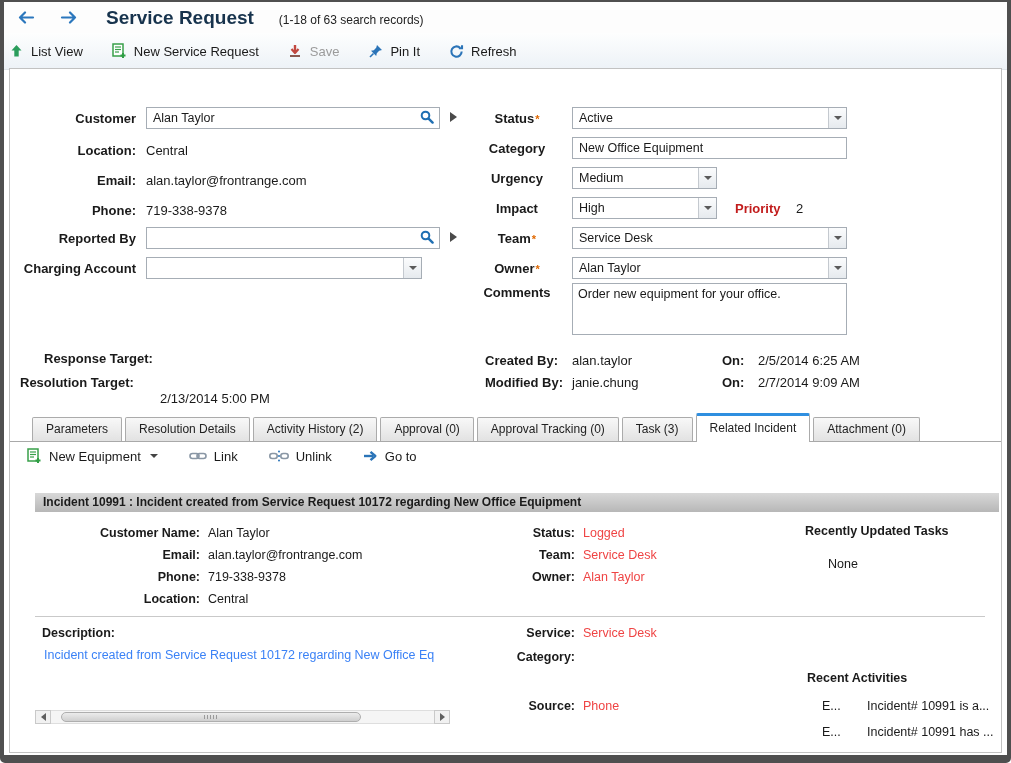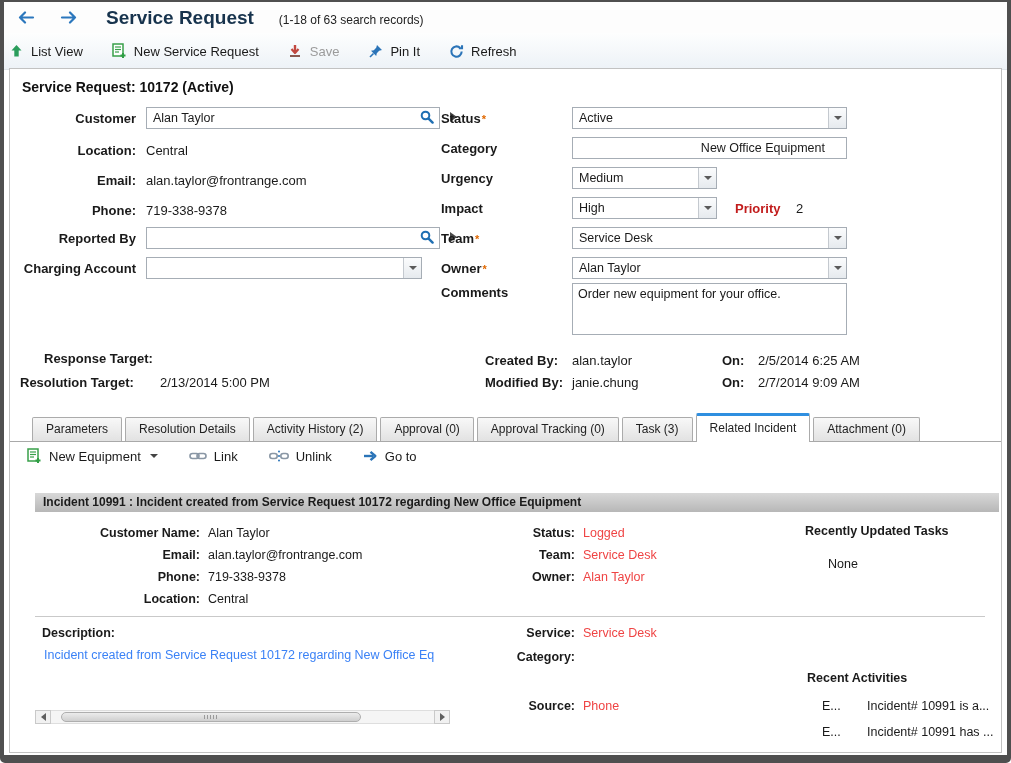--- a/index.html
+++ b/index.html
@@ -12,24 +12,24 @@
   .reccount{font-size:12px;color:#222;padding-top:4px;}
   
   .appbar{height:36px;display:flex;align-items:center;gap:28px;padding-left:4px;background:linear-gradient(#fdfefe,#edf2f7);border-bottom:1px solid #dfe5ea;}
   .titem{display:flex;align-items:center;gap:6px;font-size:13px;color:#1a1a1a;cursor:pointer;}
   .titem.disabled{color:#9b9b9b;cursor:default;}
   .icn{display:inline-flex;width:17px;height:17px;align-items:center;justify-content:center;}
   
   #panel{position:absolute;left:5px;right:5px;top:66px;bottom:2px;border:1px solid #c2c2c2;background:#fff;overflow:hidden;}
   .formtitle{position:absolute;left:12px;top:10px;font-size:14px;font-weight:bold;color:#111;}
   .lblL{position:absolute;left:0;width:126px;text-align:right;font-weight:bold;font-size:13px;color:#1a1a1a;line-height:20px;}
-  .lblR{position:absolute;left:431px;width:128px;text-align:left;font-weight:bold;font-size:13px;color:#1a1a1a;line-height:20px;}
+  .lblR{position:absolute;left:443px;width:128px;text-align:center;font-weight:bold;font-size:13px;color:#1a1a1a;line-height:20px;}
   .val{position:absolute;font-size:13px;line-height:20px;color:#1a1a1a;white-space:nowrap;}
   .inp{position:absolute;height:22px;border:1px solid #a6adb5;background:#fff;font-size:12.5px;padding:0 24px 0 6px;box-sizing:border-box;font-family:inherit;color:#1a1a1a;}
-  .inp.plain{padding-right:21px;text-align:right;}
+  .inp.plain{padding-right:21px;}
   .combo{position:absolute;height:22px;border:1px solid #a6adb5;background:#fff;box-sizing:border-box;font-size:12.5px;line-height:20px;padding-left:6px;color:#1a1a1a;cursor:pointer;}
   .caretbox{position:absolute;right:0;top:0;bottom:0;width:17px;border-left:1px solid #c4c9cf;background:linear-gradient(#fbfcfd,#e6eaee);display:flex;align-items:center;justify-content:center;}
   .caret{width:0;height:0;border-left:4px solid transparent;border-right:4px solid transparent;border-top:4px solid #5a5a5a;}
   .searchbtn{position:absolute;top:3px;cursor:pointer;}
   .playbtn{position:absolute;width:0;height:0;border-top:5px solid transparent;border-bottom:5px solid transparent;border-left:7px solid #4a4a4a;cursor:pointer;}
   .req{color:#e06800;font-weight:bold;font-size:11px;vertical-align:top;margin-left:1px;}
   .cmt{position:absolute;left:562px;top:214px;width:275px;height:52px;border:1px solid #a6adb5;box-sizing:border-box;font-family:inherit;font-size:12.5px;padding:3px 5px;resize:none;color:#1a1a1a;}
   .priolbl{position:absolute;font-size:13px;font-weight:bold;color:#c21d1d;line-height:20px;}
   .metalbl{position:absolute;font-size:13px;font-weight:bold;color:#1a1a1a;line-height:20px;}
   
@@ -123,21 +123,20 @@
         <svg width="15" height="15" viewBox="0 0 16 16">
             <path d="M13.5 8 a5.5 5.5 0 1 1 -1.7 -3.95" fill="none" stroke="#2b74b8" stroke-width="2.2"></path>
             <path d="M13.9 1.2 v3.4 h-3.4" fill="none" stroke="#2b74b8" stroke-width="2.2"></path>
           </svg>
       </span>
       <span>Refresh</span>
     </span>
   </div>
 
   <div id="panel">
-    <div class="formtitle">Service Request: 10172 (Active)</div>
 
     <div class="lblL" style="top:40px;">Customer</div>
     <input class="inp" style="left: 136px; top: 38px; width: 294px;" value="Alan Taylor">
     <span class="searchbtn" style="left:410px;top:41px;">
       <svg width="14" height="14" viewBox="0 0 14 14">
           <circle cx="5.5" cy="5.5" r="3.8" fill="none" stroke="#1f6fb2" stroke-width="2"></circle>
           <line x1="8.6" y1="8.6" x2="12.6" y2="12.6" stroke="#1f6fb2" stroke-width="2.4" stroke-linecap="round"></line>
         </svg>
     </span>
     <span class="playbtn" style="left:440px;top:43px;"></span>
@@ -217,21 +216,21 @@
     <div class="lblR" style="top:214px;">Comments</div>
     <textarea class="cmt" style="">Order new equipment for your office.</textarea>
 
     <div class="metalbl" style="left:10px;top:280px;padding-left:24px;">Response Target:</div>
     <div class="metalbl" style="left:475px;top:282px;">Created By:</div>
     <div class="val" style="left:562px;top:282px;">alan.taylor</div>
     <div class="metalbl" style="left:712px;top:282px;">On:</div>
     <div class="val" style="left:748px;top:282px;">2/5/2014 6:25 AM</div>
 
     <div class="metalbl" style="left:10px;top:304px;">Resolution Target:</div>
-    <div class="val" style="left:150px;top:304px;">2/13/2014 5:00 PM</div>
+    <div class="val" style="left:150px;top:320px;">2/13/2014 5:00 PM</div>
     <div class="metalbl" style="left:475px;top:304px;">Modified By:</div>
     <div class="val" style="left:562px;top:304px;">janie.chung</div>
     <div class="metalbl" style="left:712px;top:304px;">On:</div>
     <div class="val" style="left:748px;top:304px;">2/7/2014 9:09 AM</div>
 
     <div class="tabstrip">
       <span class="tab">Parameters</span>
       <span class="tab">Resolution Details</span>
       <span class="tab">Activity History (2)</span>
       <span class="tab">Approval (0)</span>

